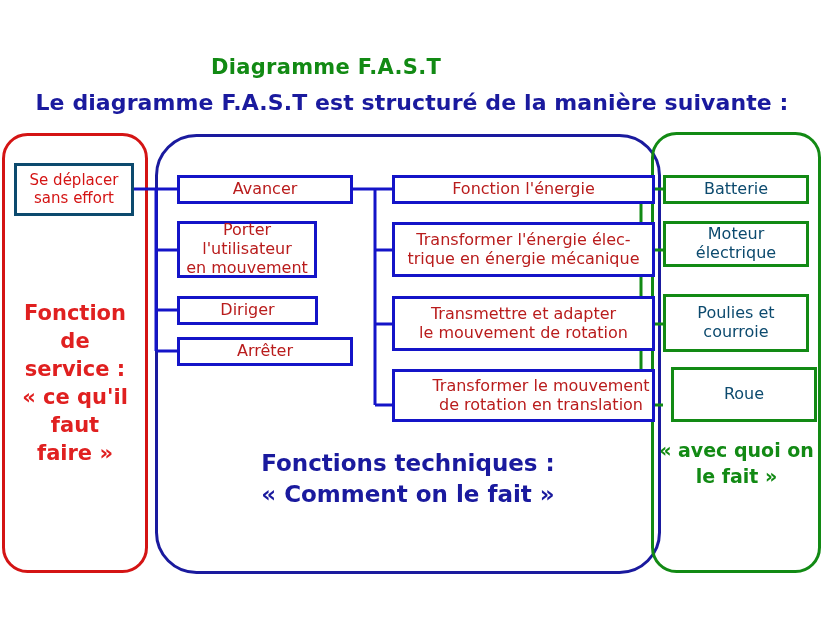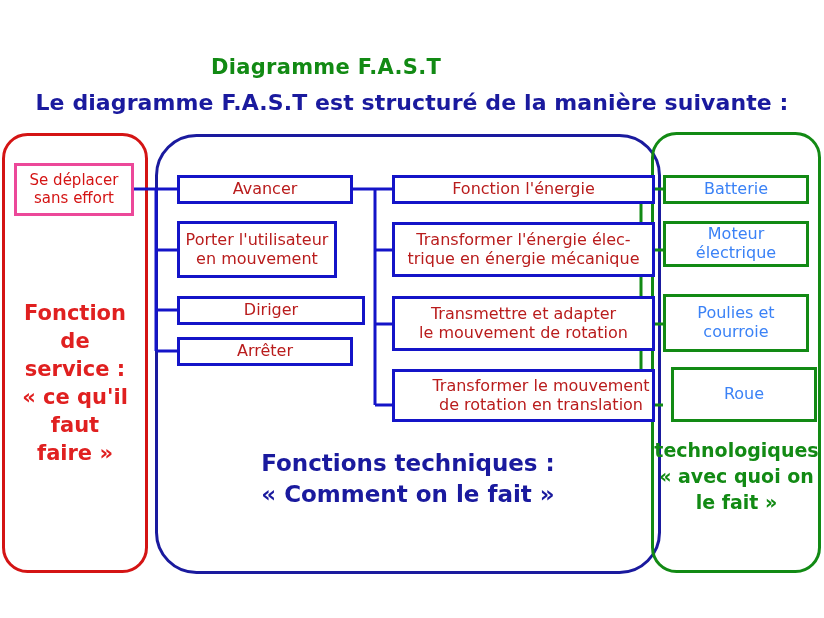--- a/index.html
+++ b/index.html
@@ -56,32 +56,32 @@
     position: absolute;
     box-sizing: border-box;
     background: #ffffff;
     display: flex;
     align-items: center;
     justify-content: center;
     text-align: center;
     line-height: 1.18;
   }
   .node-red {
-    border: 3px solid #ec4899;
+    border: 3px solid #0c4a6e;
     color: #d41414;
     font-size: 15px;
   }
   .node-blue {
     border: 3px solid #1414c8;
     color: #b91c1c;
     font-size: 16px;
   }
   .node-green {
     border: 3px solid #128a14;
-    color: #3b82f6;
+    color: #0c4a6e;
     font-size: 16px;
   }
 
   
   .caption {
     position: absolute;
     text-align: center;
     font-weight: bold;
     line-height: 1.33;
   }
@@ -158,28 +158,28 @@
     <div>service :</div>
     <div>« ce qu'il</div>
     <div>faut</div>
     <div>faire »</div>
   </div>
 
   <div class="node node-blue" style="left:177px; top:175px; width:176px; height:29px;">
     <div>Avancer</div>
   </div>
 
-  <div class="node node-blue" style="left:177px; top:221px; width:160px; height:57px;">
+  <div class="node node-blue" style="left:177px; top:221px; width:140px; height:57px;">
     <div>
       <div>Porter l'utilisateur</div>
       <div>en mouvement</div>
     </div>
   </div>
 
-  <div class="node node-blue" style="left:177px; top:296px; width:188px; height:29px;">
+  <div class="node node-blue" style="left:177px; top:296px; width:141px; height:29px;">
     <div>Diriger</div>
   </div>
 
   <div class="node node-blue" style="left:177px; top:337px; width:176px; height:29px;">
     <div>Arrêter</div>
   </div>
 
   <div class="node node-blue" style="left:392px; top:175px; width:263px; height:29px;">
     <div>Fonction l'énergie</div>
   </div>
@@ -226,18 +226,17 @@
       <div>Poulies et</div>
       <div>courroie</div>
     </div>
   </div>
 
   <div class="node node-green" style="left:671px; top:367px; width:146px; height:55px;">
     <div>Roue</div>
   </div>
 
   <div class="caption caption-green" style="left:653px; top:437px; width:167px;">
-    <div>technologiques</div>
     <div>« avec quoi on</div>
     <div>le fait »</div>
   </div>
 
 </div>
 
 </body></html>

